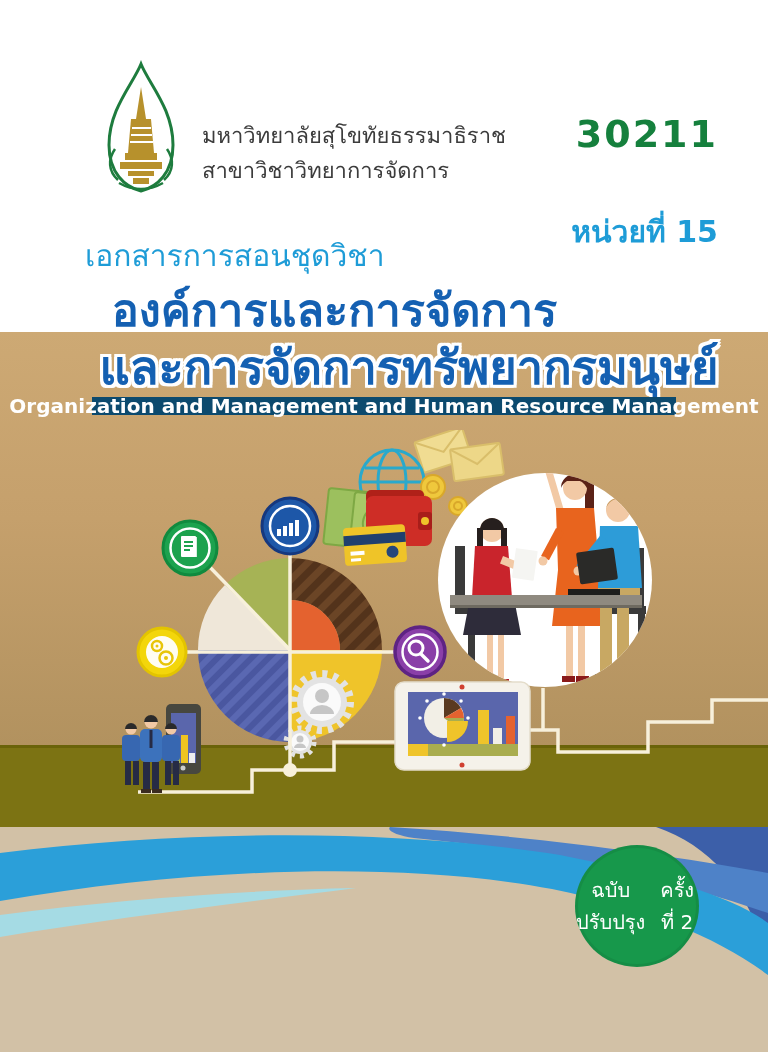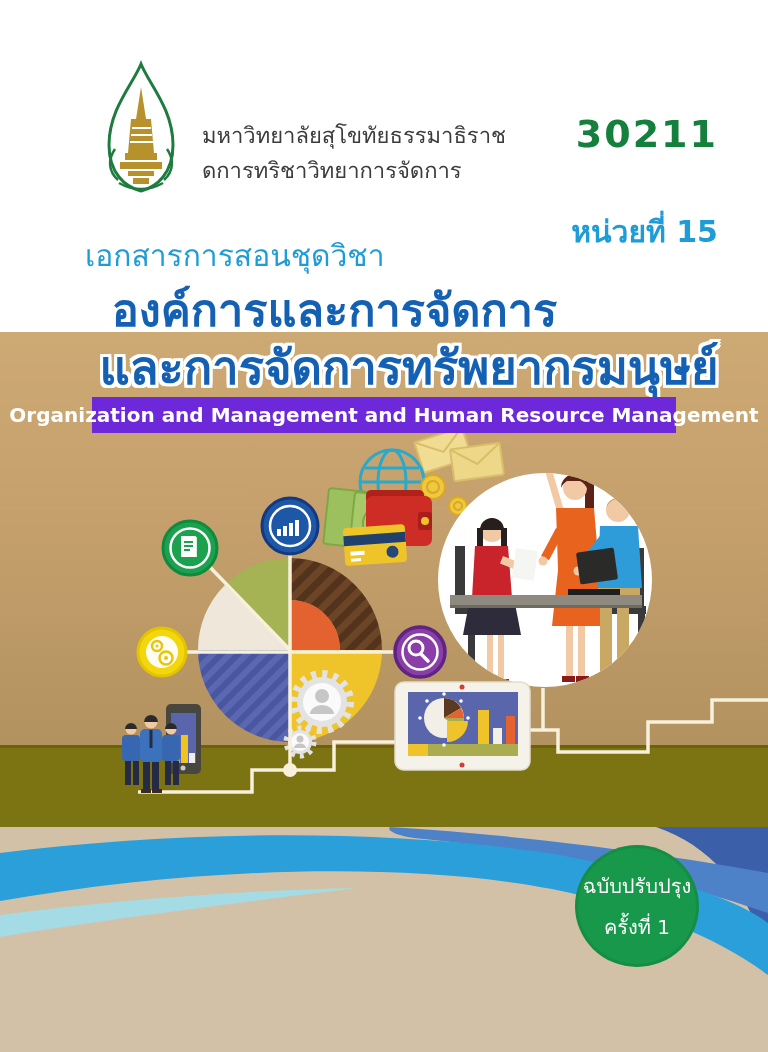--- a/index.html
+++ b/index.html
@@ -19,30 +19,30 @@
   
   .tan-zone{position:absolute;left:0;top:332px;width:768px;height:413px;
     background:linear-gradient(180deg,#cda97406 0%,#cda974 0%,#c5a06c 45%,#b2925f 100%),#c8a571;}
   .olive-band{position:absolute;left:0;top:745px;width:768px;height:82px;
     background:#7c7313;border-top:3px solid #6a6309;box-sizing:border-box;}
   .footer-zone{position:absolute;left:0;top:827px;width:768px;height:225px;background:#d2c1a6;}
   .title2{position:absolute;left:0;top:330px;width:768px;text-align:center;z-index:3;
     font-size:47px;font-weight:bold;color:#1460b2;white-space:nowrap;
     text-shadow:-3px -3px 0 #fff,3px -3px 0 #fff,-3px 3px 0 #fff,3px 3px 0 #fff,
                  0 -3px 0 #fff,0 3px 0 #fff,-3px 0 0 #fff,3px 0 0 #fff;margin-left:25px;}
-  .eng-banner{position:absolute;left:92px;top:397px;width:584px;height:36px;z-index:3;
-    background:#6d28d9;color:#ffffff;font-weight:bold;font-size:20px;
+  .eng-banner{position:absolute;left:92px;top:397px;width:584px;height:18px;z-index:3;
+    background:#0c4a6e;color:#ffffff;font-weight:bold;font-size:20px;
     display:flex;align-items:center;justify-content:center;white-space:nowrap;}
   
   .illu{position:absolute;left:0;top:430px;width:768px;height:372px;z-index:2;}
   
   .waves{position:absolute;left:0;top:827px;width:768px;height:225px;z-index:1;}
   .badge{position:absolute;left:575px;top:845px;width:124px;height:122px;border-radius:50%;
     background:#17984b;box-shadow:inset 0 0 0 3px rgba(0,0,0,0.07);z-index:4;
-    display:flex;flex-direction:column;align-items:center;justify-content:center;gap:9px;
+    display:flex;flex-direction:row;align-items:center;justify-content:center;gap:9px;
     color:#ffffff;font-size:20px;font-weight:500;text-align:center;}
 </style>
 </head>
 <body>
 
 <div id="page">
 
   <div class="tan-zone"></div>
   <div class="olive-band"></div>
   <div class="footer-zone"></div>
@@ -58,21 +58,21 @@
     <rect x="25" y="101" width="42" height="7" fill="#b7912c"></rect>
     <rect x="33" y="110" width="26" height="5" fill="#b7912c"></rect>
     <rect x="38" y="117" width="16" height="6" fill="#b7912c"></rect>
     <path d="M20,88 C13,98 13,110 23,119" fill="none" stroke="#1e7c3e" stroke-width="2.5"></path>
     <path d="M72,88 C79,98 79,110 69,119" fill="none" stroke="#1e7c3e" stroke-width="2.5"></path>
     <path d="M24,122 C38,130 54,130 68,122" fill="none" stroke="#1e7c3e" stroke-width="2.5"></path>
   </svg>
 
   <div class="uni-lines">
     <div>มหาวิทยาลัยสุโขทัยธรรมาธิราช</div>
-    <div>ดการทริชาวิทยาการจัดการ</div>
+    <div>สาขาวิชาวิทยาการจัดการ</div>
   </div>
   <div class="course-code">30211</div>
   <div class="series-row-left">เอกสารการสอนชุดวิชา</div>
   <div class="series-row-right">หน่วยที่ 15</div>
 
   <div class="title1">องค์การและการจัดการ</div>
   <div class="title2">และการจัดการทรัพยากรมนุษย์</div>
   <div class="eng-banner">
     <span>Organization and Management and Human Resource Management</span>
   </div>
@@ -333,16 +333,16 @@
 
   <svg class="waves" viewBox="0 0 768 225">
     <path d="M0,88 C120,72 252,63 356,61 C248,75 118,90 0,110 Z" fill="#a5dbe4"></path>
     <path d="M656,0 L768,0 L768,132 C750,66 714,20 656,0 Z" fill="#3c5fa9"></path>
     <path d="M390,0 C520,8 660,26 768,46 L768,86 C652,46 532,22 414,11 C398,9 386,4 390,0 Z" fill="#4e82c8"></path>
     <path d="M0,26 C190,2 400,2 560,28 C662,48 734,70 768,96 L768,148 C716,110 650,82 552,62 C404,34 196,40 0,74 Z" fill="#2b9fd9"></path>
   </svg>
 
   <div class="badge">
     <div>ฉบับปรับปรุง</div>
-    <div>ครั้งที่ 1</div>
+    <div>ครั้งที่ 2</div>
   </div>
 
 </div>
 
 </body></html>

